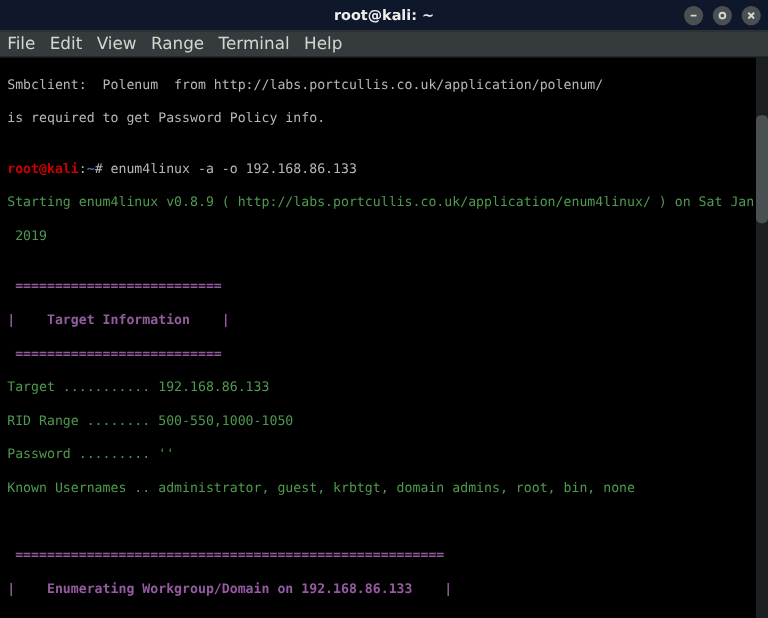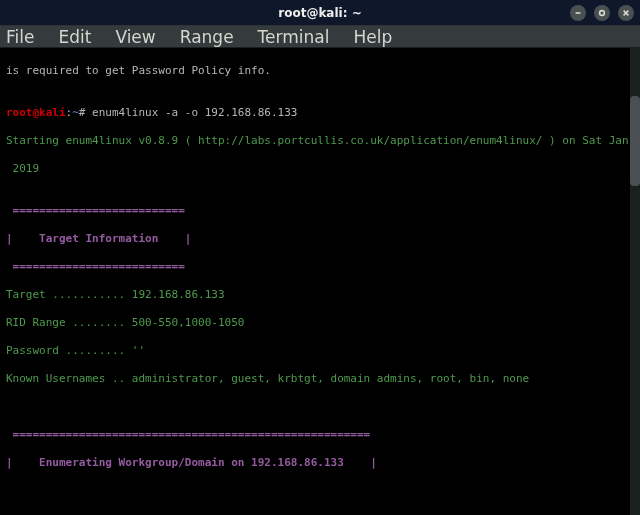--- a/index.html
+++ b/index.html
@@ -55,23 +55,23 @@
       stroke: #d3d7cf;
       fill: none;
       stroke-width: 2;
     }
     .menubar {
       background: #353a3c;
       height: 22px;
       display: flex;
       align-items: center;
       padding: 0 6px;
-      gap: 24px;
+      gap: 12px;
       color: #d3d7cf;
-      font-size: 17px;
+      font-size: 14px;
       font-family: "DejaVu Sans", sans-serif;
       border-bottom: 1px solid #1c1f20;
     }
     .menu-item {
       cursor: pointer;
     }
     .terminal {
       background: #000000;
       height: calc(100% - 48px);
       padding: 2px 6px;
@@ -131,20 +131,21 @@
 <div class="menubar">
   <span class="menu-item">File</span>
   <span class="menu-item">Edit</span>
   <span class="menu-item">View</span>
   <span class="menu-item">Range</span>
   <span class="menu-item">Terminal</span>
   <span class="menu-item">Help</span>
 </div>
 
 <div class="terminal">
+<div class="line gray">Smbclient:  Polenum  from http://labs.portcullis.co.uk/application/polenum/</div>
 <div class="line gray">is required to get Password Policy info.</div>
 <div class="line"></div>
 <div class="line"><span class="red">root@kali</span><span class="gray">:</span><span class="blue">~</span><span class="gray"># </span><span class="gray">enum4linux -a -o 192.168.86.133</span></div>
 <div class="line green">Starting enum4linux v0.8.9 ( http://labs.portcullis.co.uk/application/enum4linux/ ) on Sat Jan  5 02:46:49</div>
 <div class="line green"> 2019</div>
 <div class="line"></div>
 <div class="line purple"> ========================== </div>
 <div class="line purple">|    Target Information    |</div>
 <div class="line purple"> ========================== </div>
 <div class="line green">Target ........... 192.168.86.133</div>

